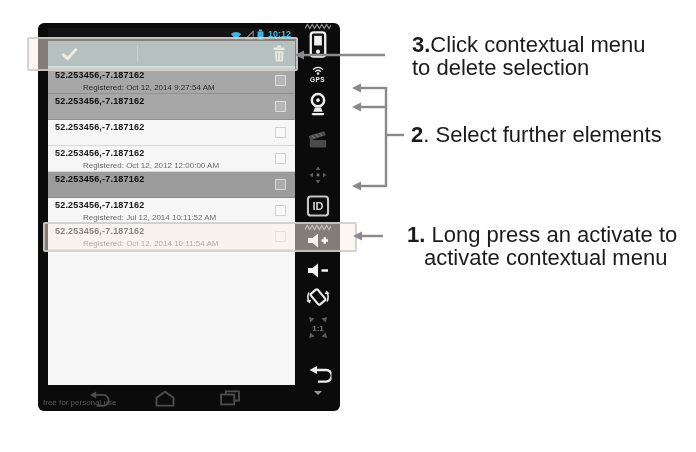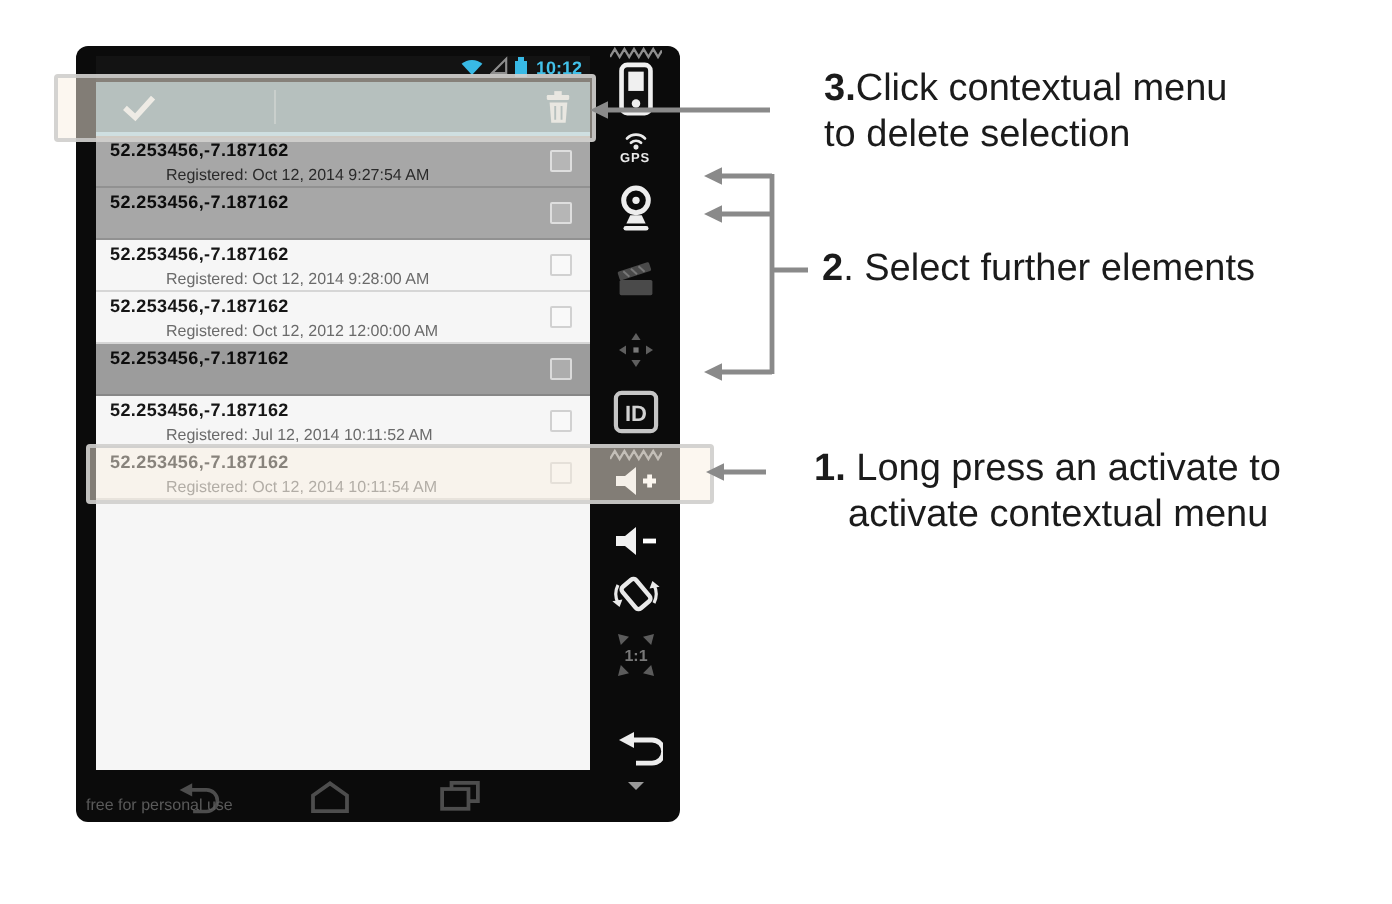--- a/index.html
+++ b/index.html
@@ -3,21 +3,21 @@
 <meta charset="utf-8">
 <style>
   html,body{margin:0;padding:0;background:#fff;}
   body{width:696px;height:452px;overflow:hidden;font-family:"Liberation Sans",sans-serif;}
   .stage{position:relative;width:696px;height:452px;background:#fff;}
 
   
   .phone{position:absolute;left:38px;top:23px;width:302px;height:388px;background:#0b0b0b;border-radius:6px;}
   .screen{position:absolute;left:10px;top:5px;width:247px;height:357px;background:#f6f6f6;overflow:hidden;}
 
-  .status-bar{height:13px;background:#131313;display:flex;justify-content:flex-end;gap:3px;padding-right:4px;box-sizing:border-box;text-decoration:underline;}
+  .status-bar{height:13px;background:#131313;display:flex;justify-content:flex-end;align-items:center;gap:3px;padding-right:4px;box-sizing:border-box;text-decoration:underline;}
   .time{font-size:9px;font-weight:bold;color:var(--status-accent,#42c0e8);line-height:13px;margin-left:1px;}
 
   .action-bar{height:25px;background:var(--action-bar,#72909b);border-bottom:2px solid var(--action-bar-underline,#a5cfe0);position:relative;display:flex;align-items:center;}
   .check-btn{width:42px;height:25px;display:flex;align-items:center;justify-content:center;}
   .ab-divider{position:absolute;left:89px;top:4px;bottom:4px;width:1px;background:rgba(255,255,255,0.28);}
   .trash-btn{position:absolute;right:9px;top:0;height:25px;display:flex;align-items:center;}
 
   .row{box-sizing:border-box;height:26px;padding:2px 0 0 7px;position:relative;border-bottom:1px solid rgba(0,0,0,0.13);background:#f6f6f6;}
   .row.selected{background:var(--selected-row,#a7a7a7);}
   .row.selected-dark{background:var(--selected-row-dark,#9c9c9c);}
@@ -55,21 +55,21 @@
   .sb-back{top:341px;}
   .sb-tri{top:368px;width:0;height:0;border-left:4px solid transparent;border-right:4px solid transparent;border-top:4px solid #999;}
 
   
   .overlay{position:absolute;background:rgba(250,240,226,0.5);border:2px solid rgba(205,205,203,0.85);border-radius:2px;box-sizing:border-box;z-index:5;}
   .overlay-top{left:27px;top:37px;width:271px;height:34px;}
   .overlay-row{left:43px;top:222px;width:314px;height:30px;}
 
   
   .arrows{position:absolute;left:0;top:0;z-index:6;pointer-events:none;}
-  .ann{position:absolute;font-size:19px;line-height:23px;color:#1b1b1b;z-index:7;white-space:nowrap;}
+  .ann{position:absolute;font-size:22px;line-height:23px;color:#1b1b1b;z-index:7;white-space:nowrap;}
   .ann .num{font-weight:bold;}
   .ann3{left:412px;top:33px;}
   .ann2{left:411px;top:123px;}
   .ann1{left:407px;top:223px;}
   .ann1 .l2{padding-left:17px;}
 </style>
 </head>
 <body>
 
 <div class="stage">
@@ -113,21 +113,20 @@
             <div class="coord">52.253456,-7.187162</div>
             <div class="registered">Registered: Oct 12, 2014 9:27:54 AM</div>
             <span class="checkbox"></span>
           </div>
           <div class="row selected">
             <div class="coord">52.253456,-7.187162</div>
             <span class="checkbox"></span>
           </div>
           <div class="row normal">
             <div class="coord">52.253456,-7.187162</div>
-            <div class="registered">Registered: Oct 12, 2014 9:28:00 AM</div>
             <span class="checkbox"></span>
           </div>
           <div class="row normal">
             <div class="coord">52.253456,-7.187162</div>
             <div class="registered">Registered: Oct 12, 2012 12:00:00 AM</div>
             <span class="checkbox"></span>
           </div>
           <div class="row selected-dark">
             <div class="coord">52.253456,-7.187162</div>
             <span class="checkbox"></span>

